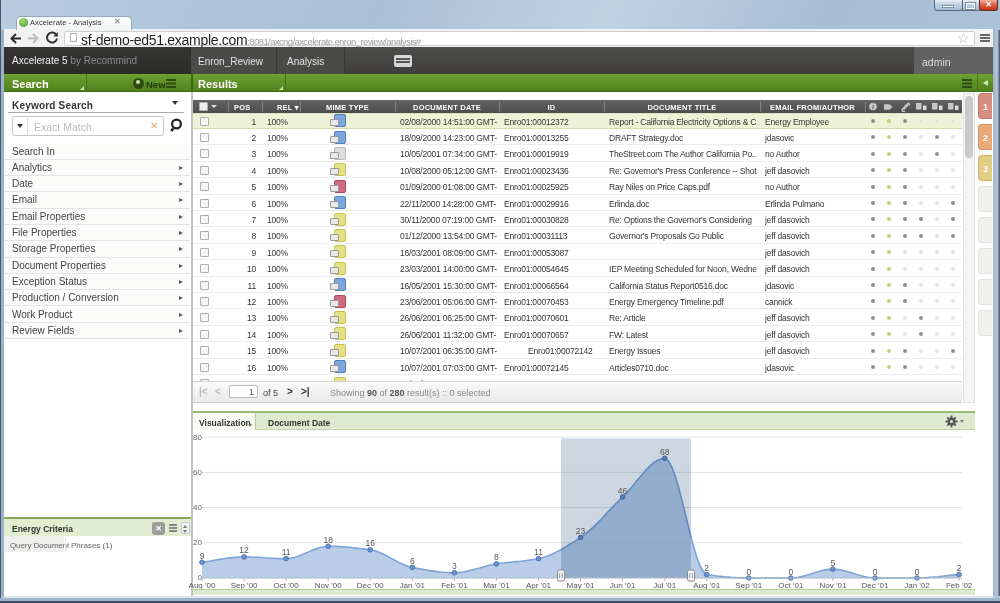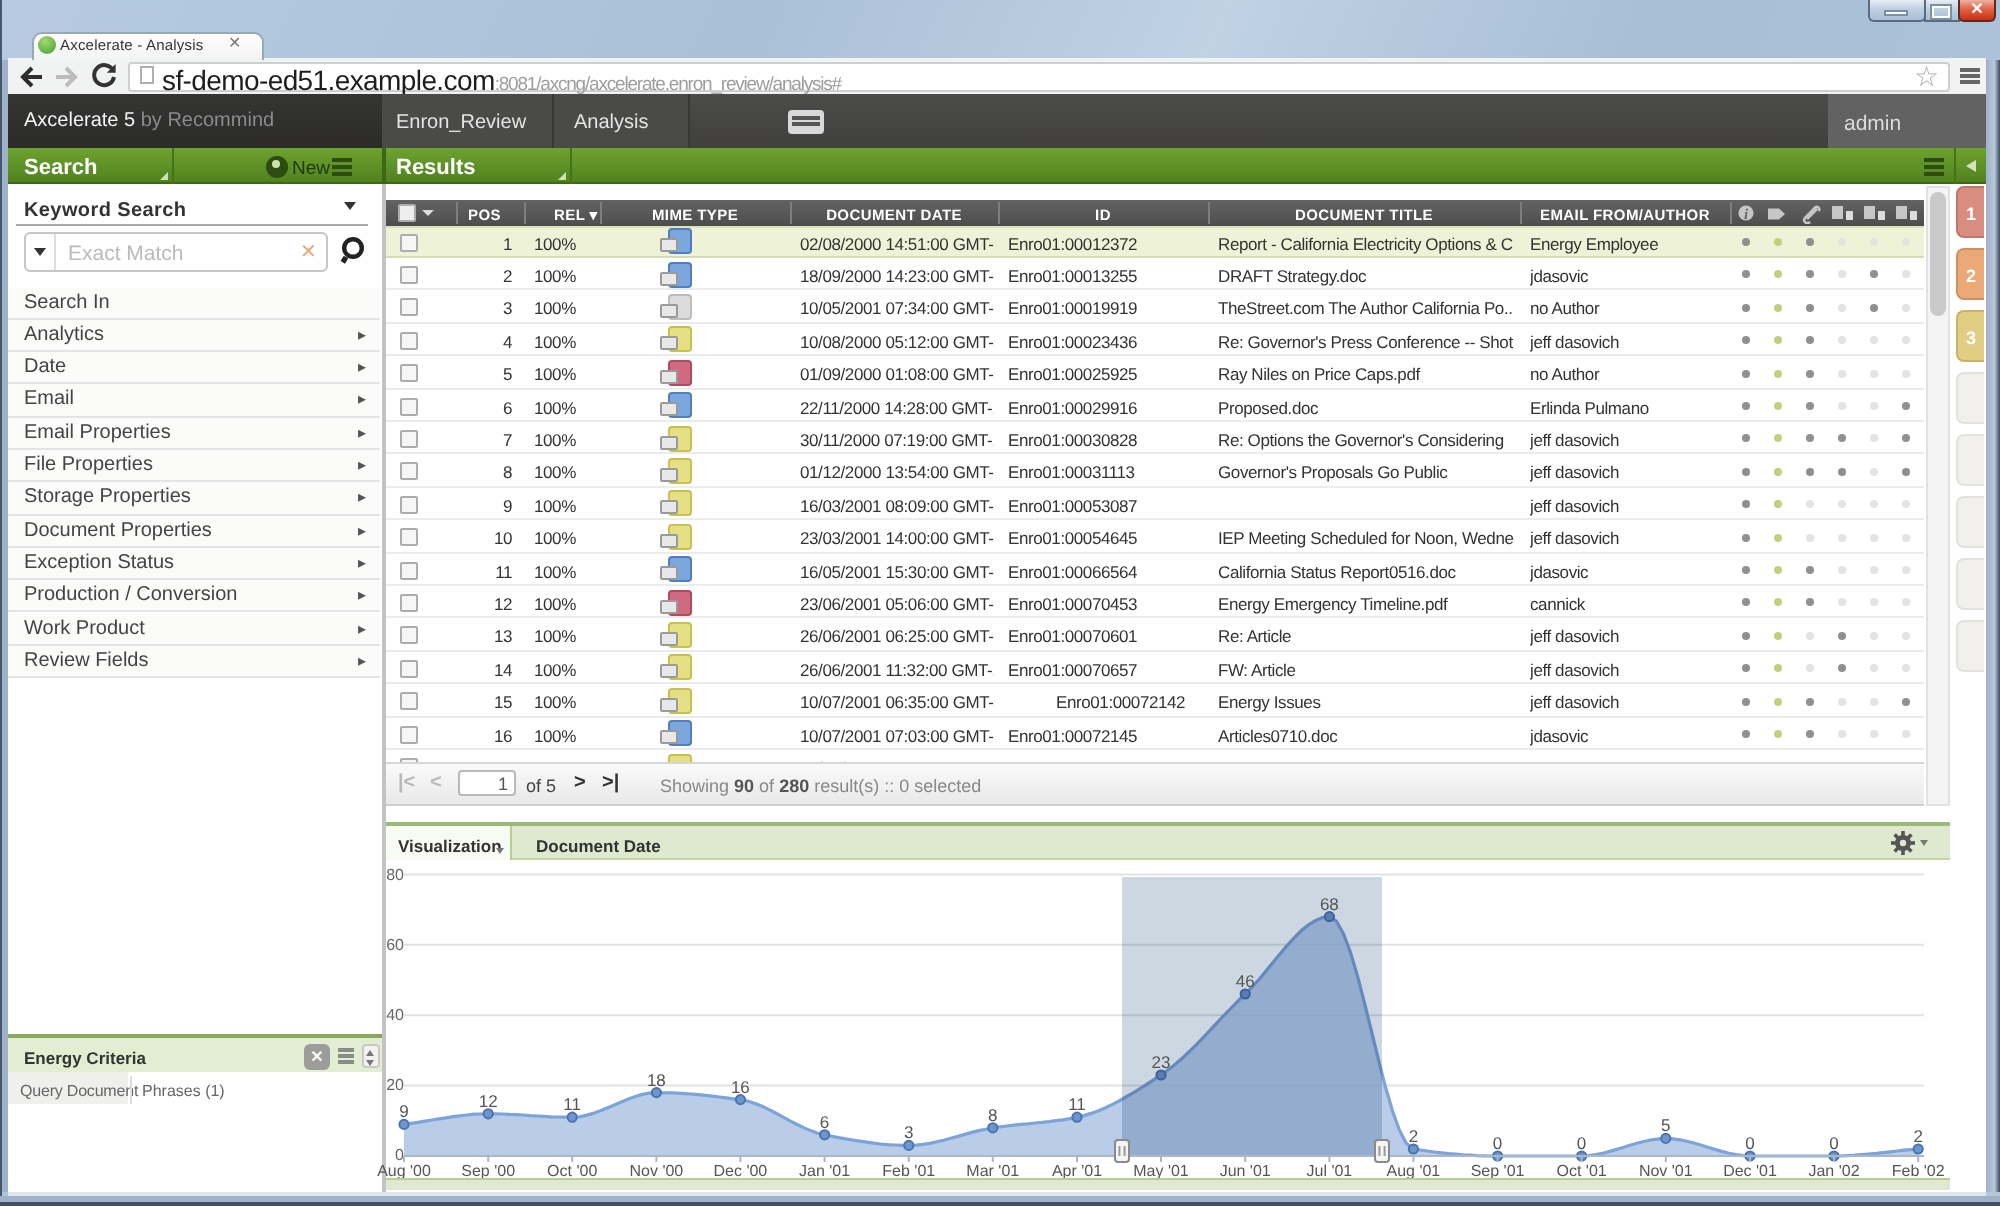--- a/index.html
+++ b/index.html
@@ -57,21 +57,21 @@
 <div class="abs" style="left:396px;top:58px;width:14px;height:2px;background:#555;box-shadow:0 3px 0 #555"></div>
 <div class="abs" style="left:914px;top:47px;width:79px;height:27px;background:#626263"></div>
 <div class="abs" style="left:922px;top:56px;font-size:10.5px;color:#dcdcdc">admin</div>
 
 <div class="abs" style="left:4px;top:74px;width:989px;height:18px;background:linear-gradient(#6da32f,#51811f);border-bottom:1px solid #3e6716"></div>
 <div class="abs" style="left:12px;top:78px;font-size:11px;font-weight:bold;color:#fff">Search</div>
 <div class="abs" style="left:86px;top:74px;width:1px;height:18px;background:#47721a"></div>
 <div class="abs" style="left:80px;top:86px;width:0;height:0;border-bottom:4px solid #cfe0b5;border-left:4px solid transparent"></div>
 <div class="abs" style="left:133px;top:77.5px;width:11px;height:11px;border-radius:50%;background:#2e4b12"></div>
 <div class="abs" style="left:136px;top:80px;width:4px;height:4px;border-radius:50%;background:#cfe0b0"></div>
-<div class="abs" style="left:146px;top:79px;font-size:9.5px;font-weight:normal;color:#1e3a0c">New</div>
+<div class="abs" style="left:146px;top:79px;font-size:9.5px;font-weight:bold;color:#1e3a0c">New</div>
 <div class="abs" style="left:166px;top:79px;width:10px;height:2px;background:#2e4b12;box-shadow:0 3.5px 0 #2e4b12,0 7px 0 #2e4b12"></div>
 <div class="abs" style="left:191px;top:74px;width:2px;height:18px;background:#3d6615"></div>
 <div class="abs" style="left:198px;top:78px;font-size:11px;font-weight:bold;color:#fff">Results</div>
 <div class="abs" style="left:285px;top:74px;width:1px;height:18px;background:#47721a"></div>
 <div class="abs" style="left:279px;top:86px;width:0;height:0;border-bottom:4px solid #cfe0b5;border-left:4px solid transparent"></div>
 <div class="abs" style="left:962px;top:79px;width:10px;height:2px;background:#2e4b12;box-shadow:0 3.5px 0 #2e4b12,0 7px 0 #2e4b12"></div>
 <div class="abs" style="left:977px;top:74px;width:1px;height:18px;background:#47721a"></div>
 <div class="abs" style="left:983px;top:80px;width:0;height:0;border-right:5px solid #d4e3bc;border-top:3.5px solid transparent;border-bottom:3.5px solid transparent"></div>
 
 <div class="abs" style="left:4px;top:92px;width:989px;height:504px;background:#fff"></div>
@@ -233,21 +233,21 @@
 <div class="abs" style="left:935px;top:184.6px;width:4px;height:4px;border-radius:50%;background:#e3e3e0"></div>
 <div class="abs" style="left:951px;top:184.6px;width:4px;height:4px;border-radius:50%;background:#e3e3e0"></div>
 <div class="abs" style="left:193px;top:194.6px;width:769px;height:16.4px;border-bottom:1px solid #ececec;"></div>
 <div class="abs cb" style="left:200px;top:198.6px"></div>
 <div class="abs rt" style="left:210px;top:198.6px;width:46px;text-align:right">6</div>
 <div class="abs rt" style="left:267px;top:198.6px">100%</div>
 <div class="abs" style="left:334px;top:196.1px;width:12px;height:13px;background:#7ba7dc;border:1px solid #4f7fc0;border-radius:2px"></div>
 <div class="abs" style="left:330px;top:201.1px;width:9px;height:7px;background:#e8e8e8;border:1px solid #9a9a9a;border-radius:1px"></div>
 <div class="abs rt" style="left:400px;top:198.6px;width:97px;white-space:nowrap;overflow:hidden">22/11/2000 14:28:00 GMT-...</div>
 <div class="abs rt" style="left:504px;top:198.6px">Enro01:00029916</div>
-<div class="abs rt" style="left:609px;top:198.6px;width:148px;white-space:nowrap;overflow:hidden">Proposed.doc</div>
+<div class="abs rt" style="left:609px;top:198.6px;width:148px;white-space:nowrap;overflow:hidden">Erlinda.doc</div>
 <div class="abs rt" style="left:765px;top:198.6px;width:97px;white-space:nowrap;overflow:hidden">Erlinda Pulmano</div>
 <div class="abs" style="left:871px;top:201.0px;width:4px;height:4px;border-radius:50%;background:#8f8f8f"></div>
 <div class="abs" style="left:887px;top:201.0px;width:4px;height:4px;border-radius:50%;background:#c3d07a"></div>
 <div class="abs" style="left:903px;top:201.0px;width:4px;height:4px;border-radius:50%;background:#8f8f8f"></div>
 <div class="abs" style="left:919px;top:201.0px;width:4px;height:4px;border-radius:50%;background:#e3e3e0"></div>
 <div class="abs" style="left:935px;top:201.0px;width:4px;height:4px;border-radius:50%;background:#e3e3e0"></div>
 <div class="abs" style="left:951px;top:201.0px;width:4px;height:4px;border-radius:50%;background:#8f8f8f"></div>
 <div class="abs" style="left:193px;top:211.0px;width:769px;height:16.4px;border-bottom:1px solid #ececec;"></div>
 <div class="abs cb" style="left:200px;top:215.0px"></div>
 <div class="abs rt" style="left:210px;top:215.0px;width:46px;text-align:right">7</div>
@@ -361,21 +361,21 @@
 <div class="abs" style="left:935px;top:315.8px;width:4px;height:4px;border-radius:50%;background:#e3e3e0"></div>
 <div class="abs" style="left:951px;top:315.8px;width:4px;height:4px;border-radius:50%;background:#e3e3e0"></div>
 <div class="abs" style="left:193px;top:325.8px;width:769px;height:16.4px;border-bottom:1px solid #ececec;"></div>
 <div class="abs cb" style="left:200px;top:329.8px"></div>
 <div class="abs rt" style="left:210px;top:329.8px;width:46px;text-align:right">14</div>
 <div class="abs rt" style="left:267px;top:329.8px">100%</div>
 <div class="abs" style="left:334px;top:327.3px;width:12px;height:13px;background:#e6e084;border:1px solid #c9c052;border-radius:2px"></div>
 <div class="abs" style="left:330px;top:332.3px;width:9px;height:7px;background:#e8e8e8;border:1px solid #9a9a9a;border-radius:1px"></div>
 <div class="abs rt" style="left:400px;top:329.8px;width:97px;white-space:nowrap;overflow:hidden">26/06/2001 11:32:00 GMT-...</div>
 <div class="abs rt" style="left:504px;top:329.8px">Enro01:00070657</div>
-<div class="abs rt" style="left:609px;top:329.8px;width:148px;white-space:nowrap;overflow:hidden">FW: Article</div>
+<div class="abs rt" style="left:609px;top:329.8px;width:148px;white-space:nowrap;overflow:hidden">FW: Latest</div>
 <div class="abs rt" style="left:765px;top:329.8px;width:97px;white-space:nowrap;overflow:hidden">jeff dasovich</div>
 <div class="abs" style="left:871px;top:332.2px;width:4px;height:4px;border-radius:50%;background:#8f8f8f"></div>
 <div class="abs" style="left:887px;top:332.2px;width:4px;height:4px;border-radius:50%;background:#c3d07a"></div>
 <div class="abs" style="left:903px;top:332.2px;width:4px;height:4px;border-radius:50%;background:#e3e3e0"></div>
 <div class="abs" style="left:919px;top:332.2px;width:4px;height:4px;border-radius:50%;background:#8f8f8f"></div>
 <div class="abs" style="left:935px;top:332.2px;width:4px;height:4px;border-radius:50%;background:#e3e3e0"></div>
 <div class="abs" style="left:951px;top:332.2px;width:4px;height:4px;border-radius:50%;background:#e3e3e0"></div>
 <div class="abs" style="left:193px;top:342.2px;width:769px;height:16.4px;border-bottom:1px solid #ececec;"></div>
 <div class="abs cb" style="left:200px;top:346.2px"></div>
 <div class="abs rt" style="left:210px;top:346.2px;width:46px;text-align:right">15</div>

